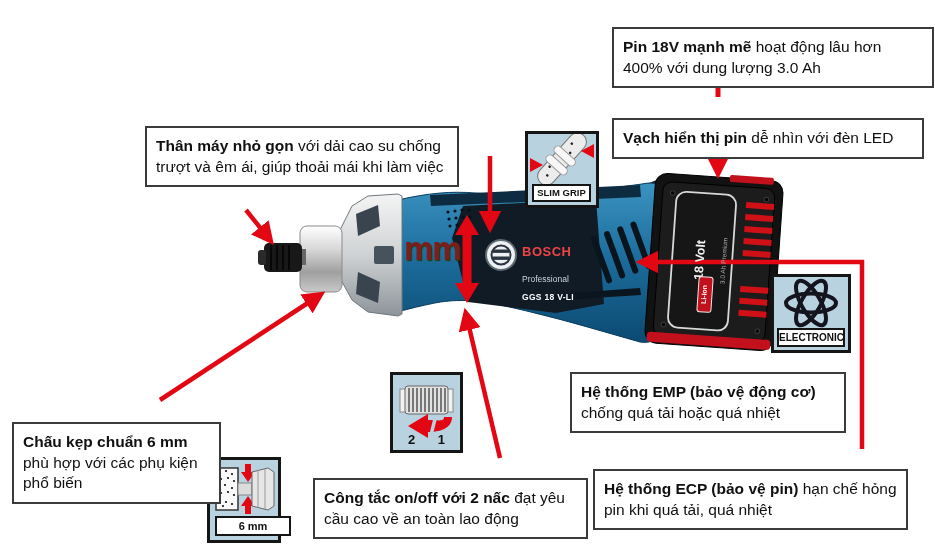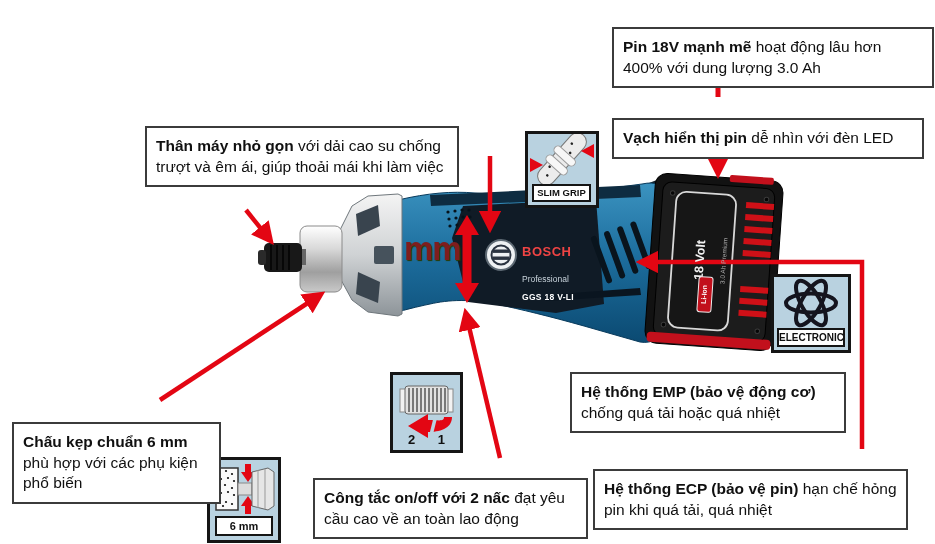--- a/index.html
+++ b/index.html
@@ -289,16 +289,16 @@
       </g>
       <rect x="28" y="23" width="14" height="12" fill="#dcdcdc" stroke="#888"></rect>
       <rect x="35" y="4" width="6" height="8" fill="#e30613"></rect>
       <polygon points="31,12 45,12 38,22" fill="#e30613"></polygon>
       <rect x="35" y="46" width="6" height="8" fill="#e30613"></rect>
       <polygon points="31,46 45,46 38,36" fill="#e30613"></polygon>
       <polygon points="42,12 58,8 64,12 64,46 58,50 42,46" fill="#e6e6e6" stroke="#666"></polygon>
       <line x1="48" y1="10" x2="48" y2="48" stroke="#999"></line>
       <line x1="55" y1="9" x2="55" y2="49" stroke="#999"></line>
     </svg>
-    <div class="icon-label" style="left:5px;bottom:4px;width:58px;font-size:11px;line-height:16px;text-align:center;">6 mm</div>
+    <div class="icon-label" style="left:5px;bottom:4px;width:76px;font-size:11px;line-height:16px;text-align:center;">6 mm</div>
   </div>
 
 </div>
 
 </body></html>

